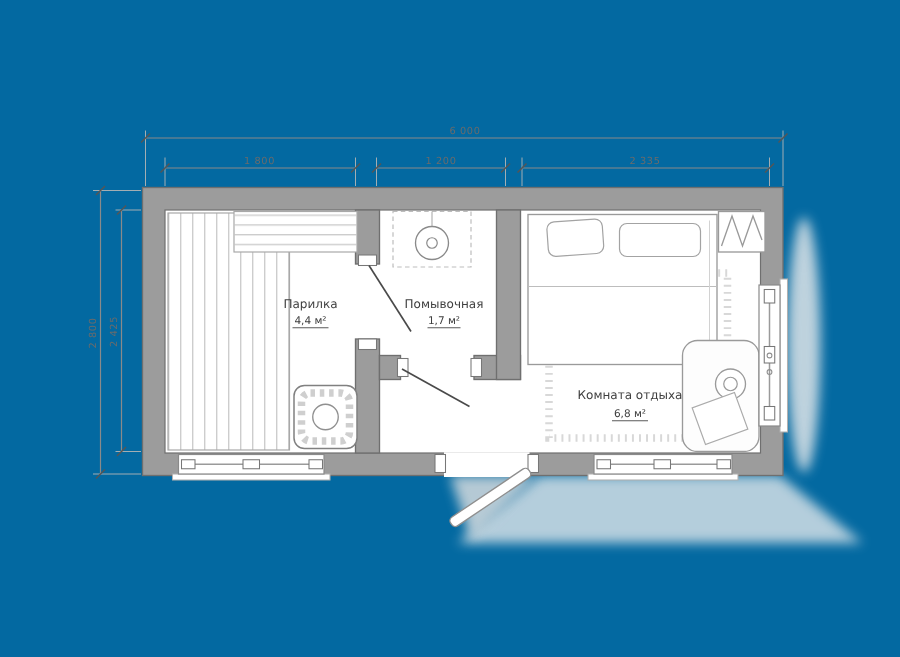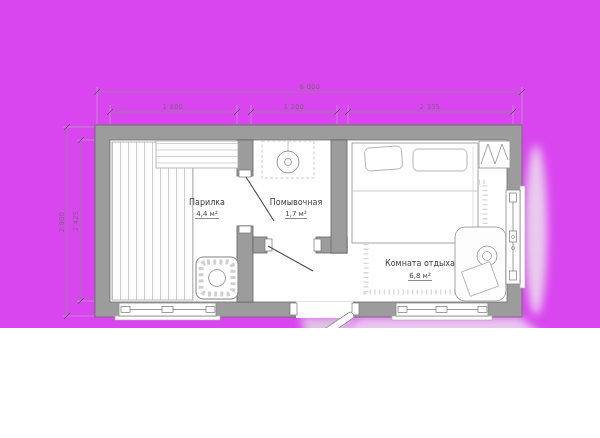--- a/index.html
+++ b/index.html
@@ -1,16 +1,16 @@
 <!DOCTYPE html>
 <html><head>
 <meta charset="utf-8">
 <style>
   html,body{margin:0;padding:0;background:#ffffff;}
-  #stage{position:relative;width:600px;height:328px;background:#d946ef;overflow:hidden;
+  #stage{position:relative;width:600px;height:438px;background:#0369a1;overflow:hidden;
          font-family:"DejaVu Sans",sans-serif;}
   svg{display:block}
   text{font-family:"DejaVu Sans",sans-serif;}
   .dim-text{font-size:6.5px;fill:#6b6b6b;letter-spacing:.4px;}
   .room-name{font-size:8px;fill:#3f3f3f;}
   .room-area{font-size:7px;fill:#3f3f3f;}
   .wall{fill:#9c9c9c;stroke:#6f6f6f;stroke-width:.9;}
   .casing{fill:#ffffff;stroke:#777777;stroke-width:.7;}
   .thinline{stroke:#a8a8a8;stroke-width:.7;fill:none;}
   .dimline{stroke:#8a8a8a;stroke-width:.8;fill:none;}

